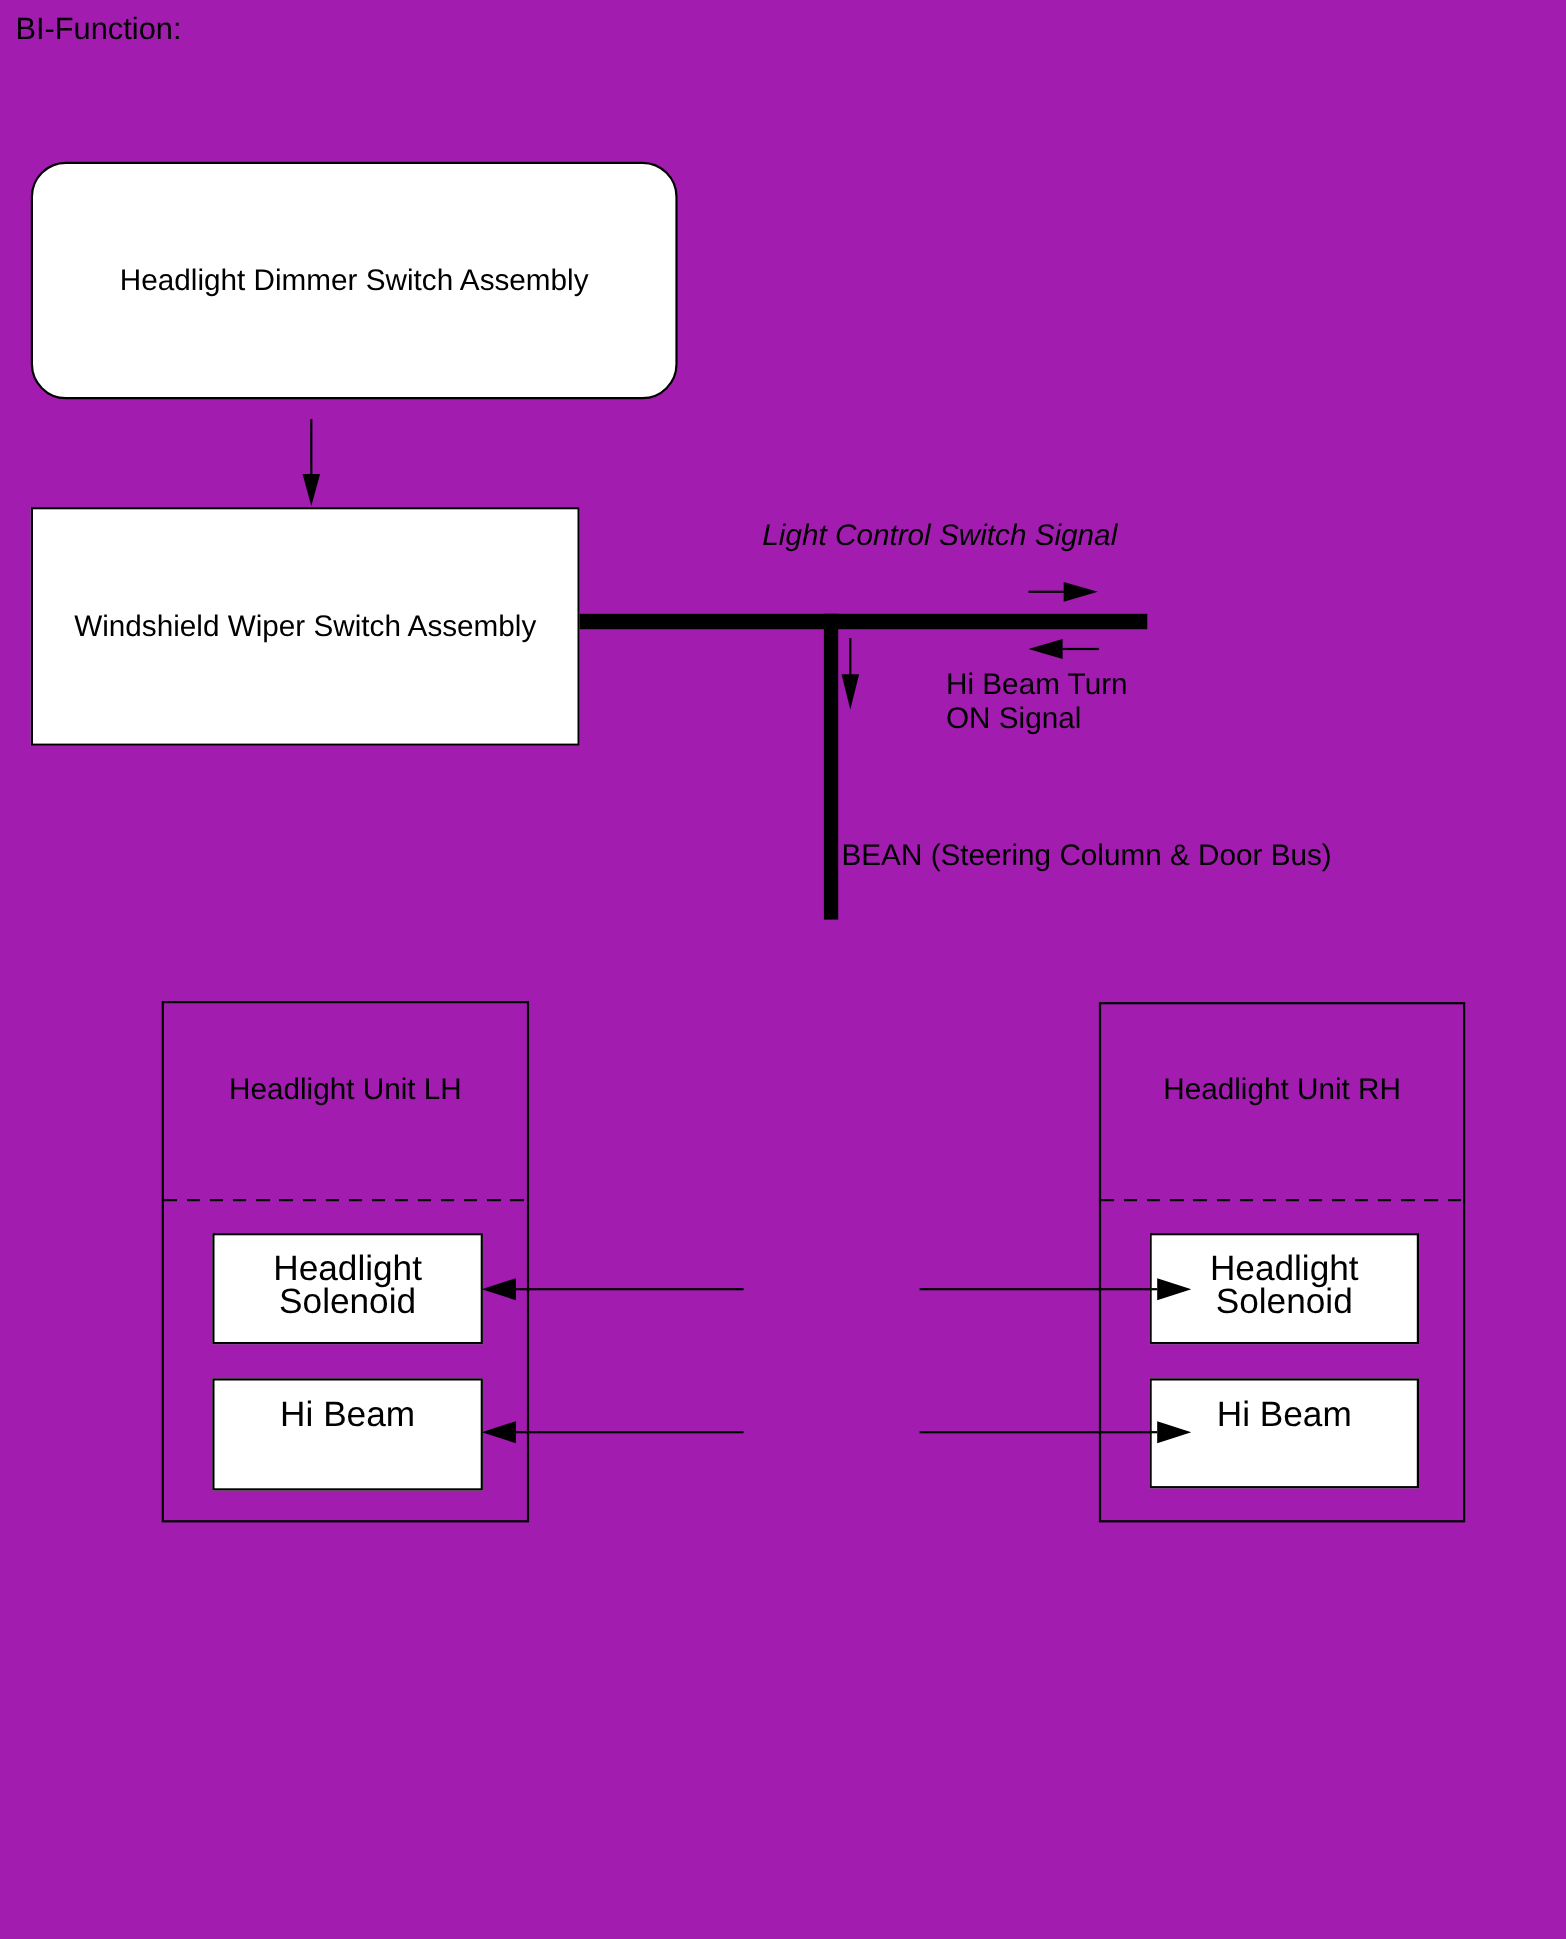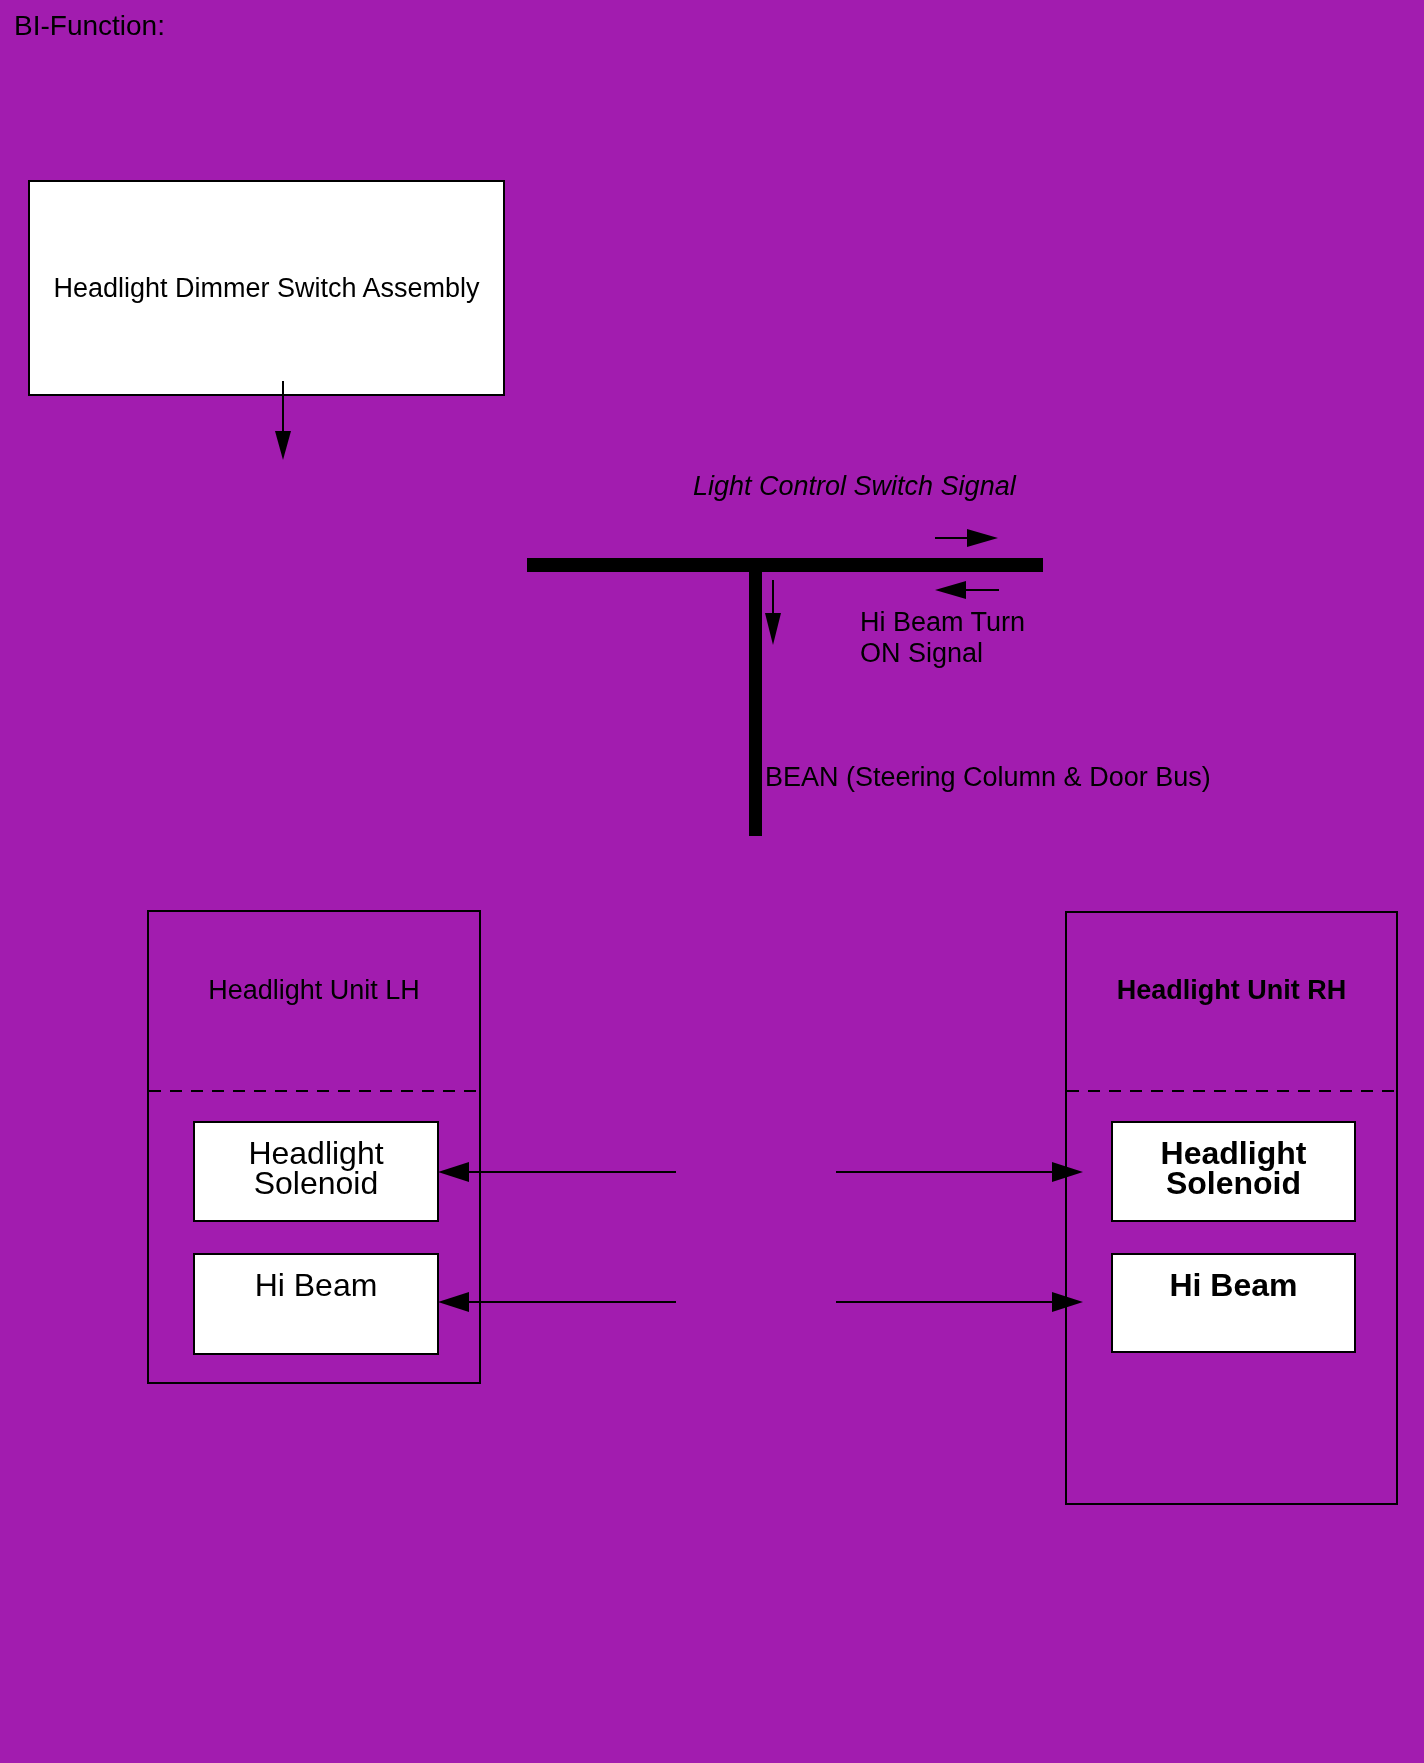--- a/index.html
+++ b/index.html
@@ -84,27 +84,30 @@
     text-align: left;
   }
 </style>
 </head>
 <body>
 
 <div id="page">
 
   <div id="title">BI-Function:</div>
 
-  <div class="box" style="left:28px; top:180px; width:477px; height:216px;">
+  <div class="box" style="left:28px; top:147px; width:588px; height:216px;border-radius:32px;">
     <span>Headlight Dimmer Switch Assembly</span>
   </div>
 
   <div class="thin-line" style="left:282px; top:381px; width:2px; height:52px;"></div>
   <div class="tri tri-down" style="left:275px; top:431px;"></div>
 
+  <div class="box" style="left:28px; top:461px; width:499px; height:217px;">
+    <span>Windshield Wiper Switch Assembly</span>
+  </div>
 
   <div class="thick" style="left:527px; top:558px; width:516px; height:14px;"></div>
   <div class="thick" style="left:749px; top:558px; width:13px; height:278px;"></div>
 
   <div class="thin-line" style="left:772px; top:580px; width:2px; height:34px;"></div>
   <div class="tri" style="left:765px; top:613px; border-left:8px solid transparent; border-right:8px solid transparent; border-top:32px solid #000;"></div>
 
 
   <div class="label" style="left:693px; top:470px;font-style:italic;">Light Control Switch Signal</div>
   <div class="thin-line" style="left:935px; top:537px; width:34px; height:2px;"></div>
@@ -122,21 +125,21 @@
     <div class="unit-label" style="top:62px;">Headlight Unit LH</div>
     <div class="dash-line" style="left:0; top:178px; width:330px;"></div>
     <div class="inner-box" style="left:44px; top:209px; width:246px; height:101px;">
       <span>Headlight Solenoid</span>
     </div>
     <div class="inner-box" style="left:44px; top:341px; width:246px; height:102px;">
       <span>Hi Beam</span>
     </div>
   </div>
 
-  <div class="unit-box" style="left:1065px; top:911px; width:333px; height:594px;font-weight:bold;">
+  <div class="unit-box" style="left:999px; top:911px; width:333px; height:473px;">
     <div class="unit-label" style="top:61px;">Headlight Unit RH</div>
     <div class="dash-line" style="left:0; top:177px; width:329px;"></div>
     <div class="inner-box" style="left:44px; top:208px; width:245px; height:101px;">
       <span>Headlight Solenoid</span>
     </div>
     <div class="inner-box" style="left:44px; top:340px; width:245px; height:100px;">
       <span>Hi Beam</span>
     </div>
   </div>
 

